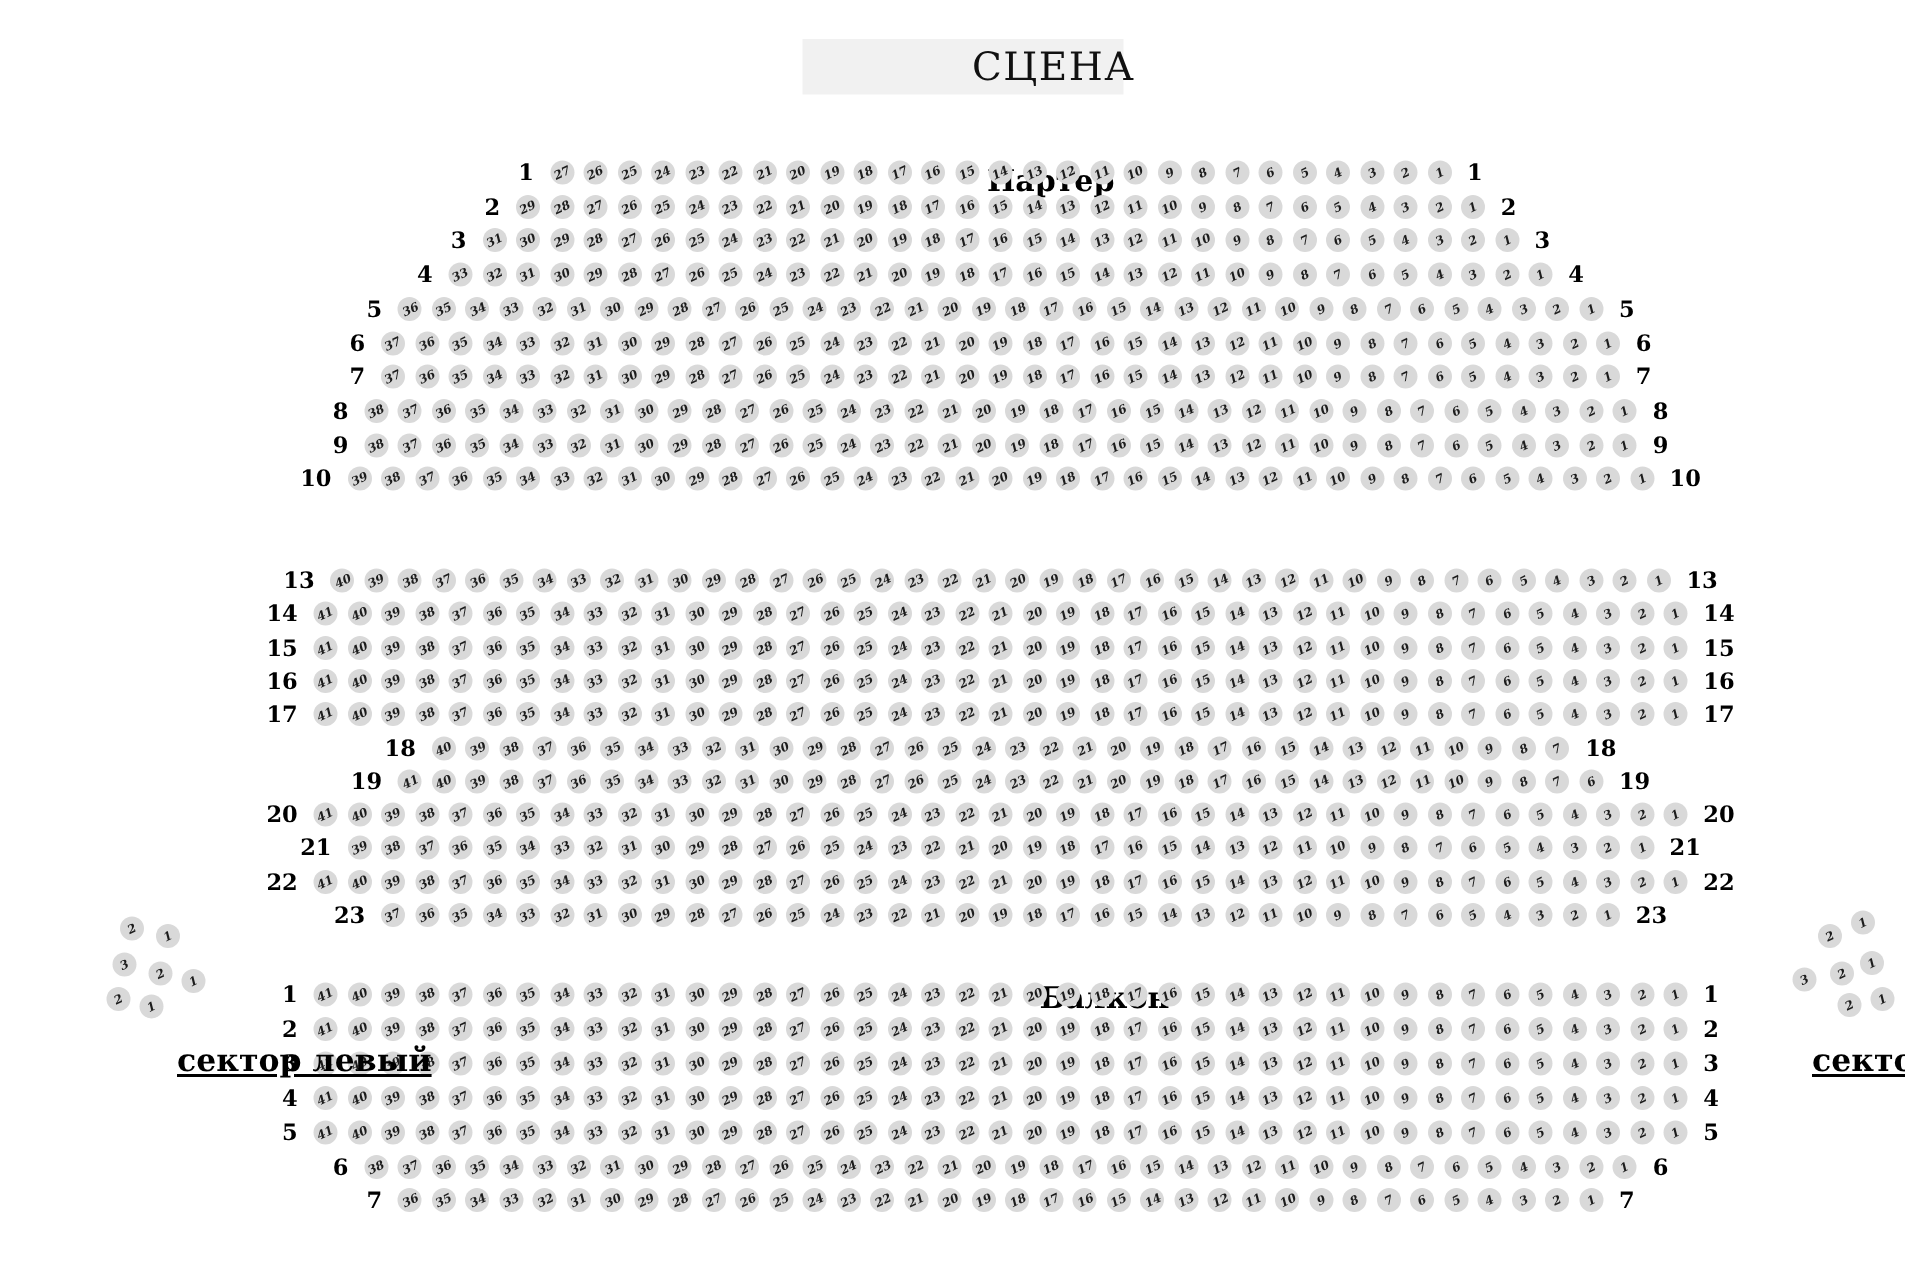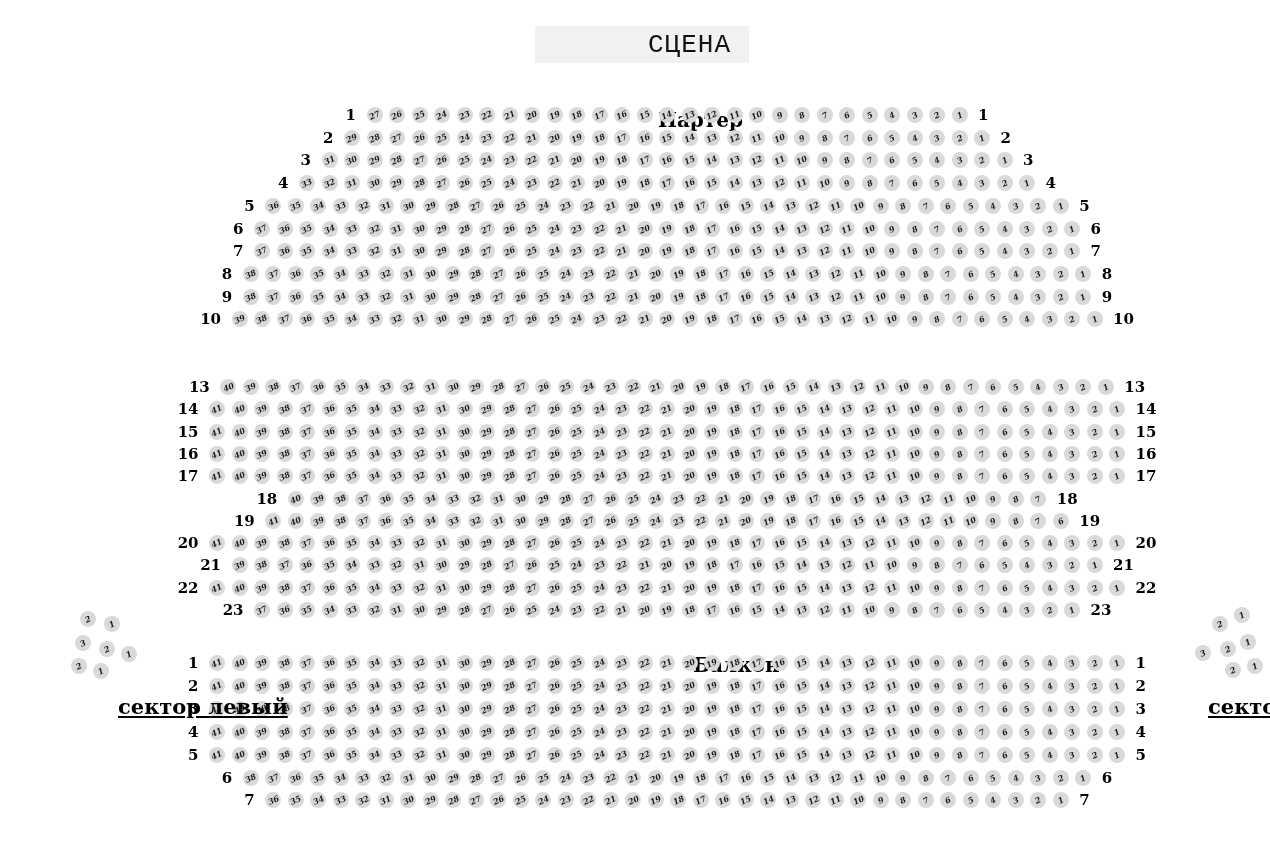--- a/index.html
+++ b/index.html
@@ -8,21 +8,20 @@
     width:1270px;height:850px;
     background:#ffffff;
     overflow:hidden;
     font-family:"DejaVu Serif",serif;
     color:#000;
   }
   
   #stage{
     position:absolute;left:535px;top:26px;width:214px;height:37px;
     background:#f1f1f1;
-    font-family:Liberation Mono, monospace;
   }
   #stage .stage-label{
     position:absolute;left:113px;top:4px;
     font-size:26px;line-height:30px;letter-spacing:1px;color:#111;
     white-space:nowrap;
   }
   
   .section-title{
     position:absolute;
     font-size:20px;font-weight:bold;line-height:20px;

